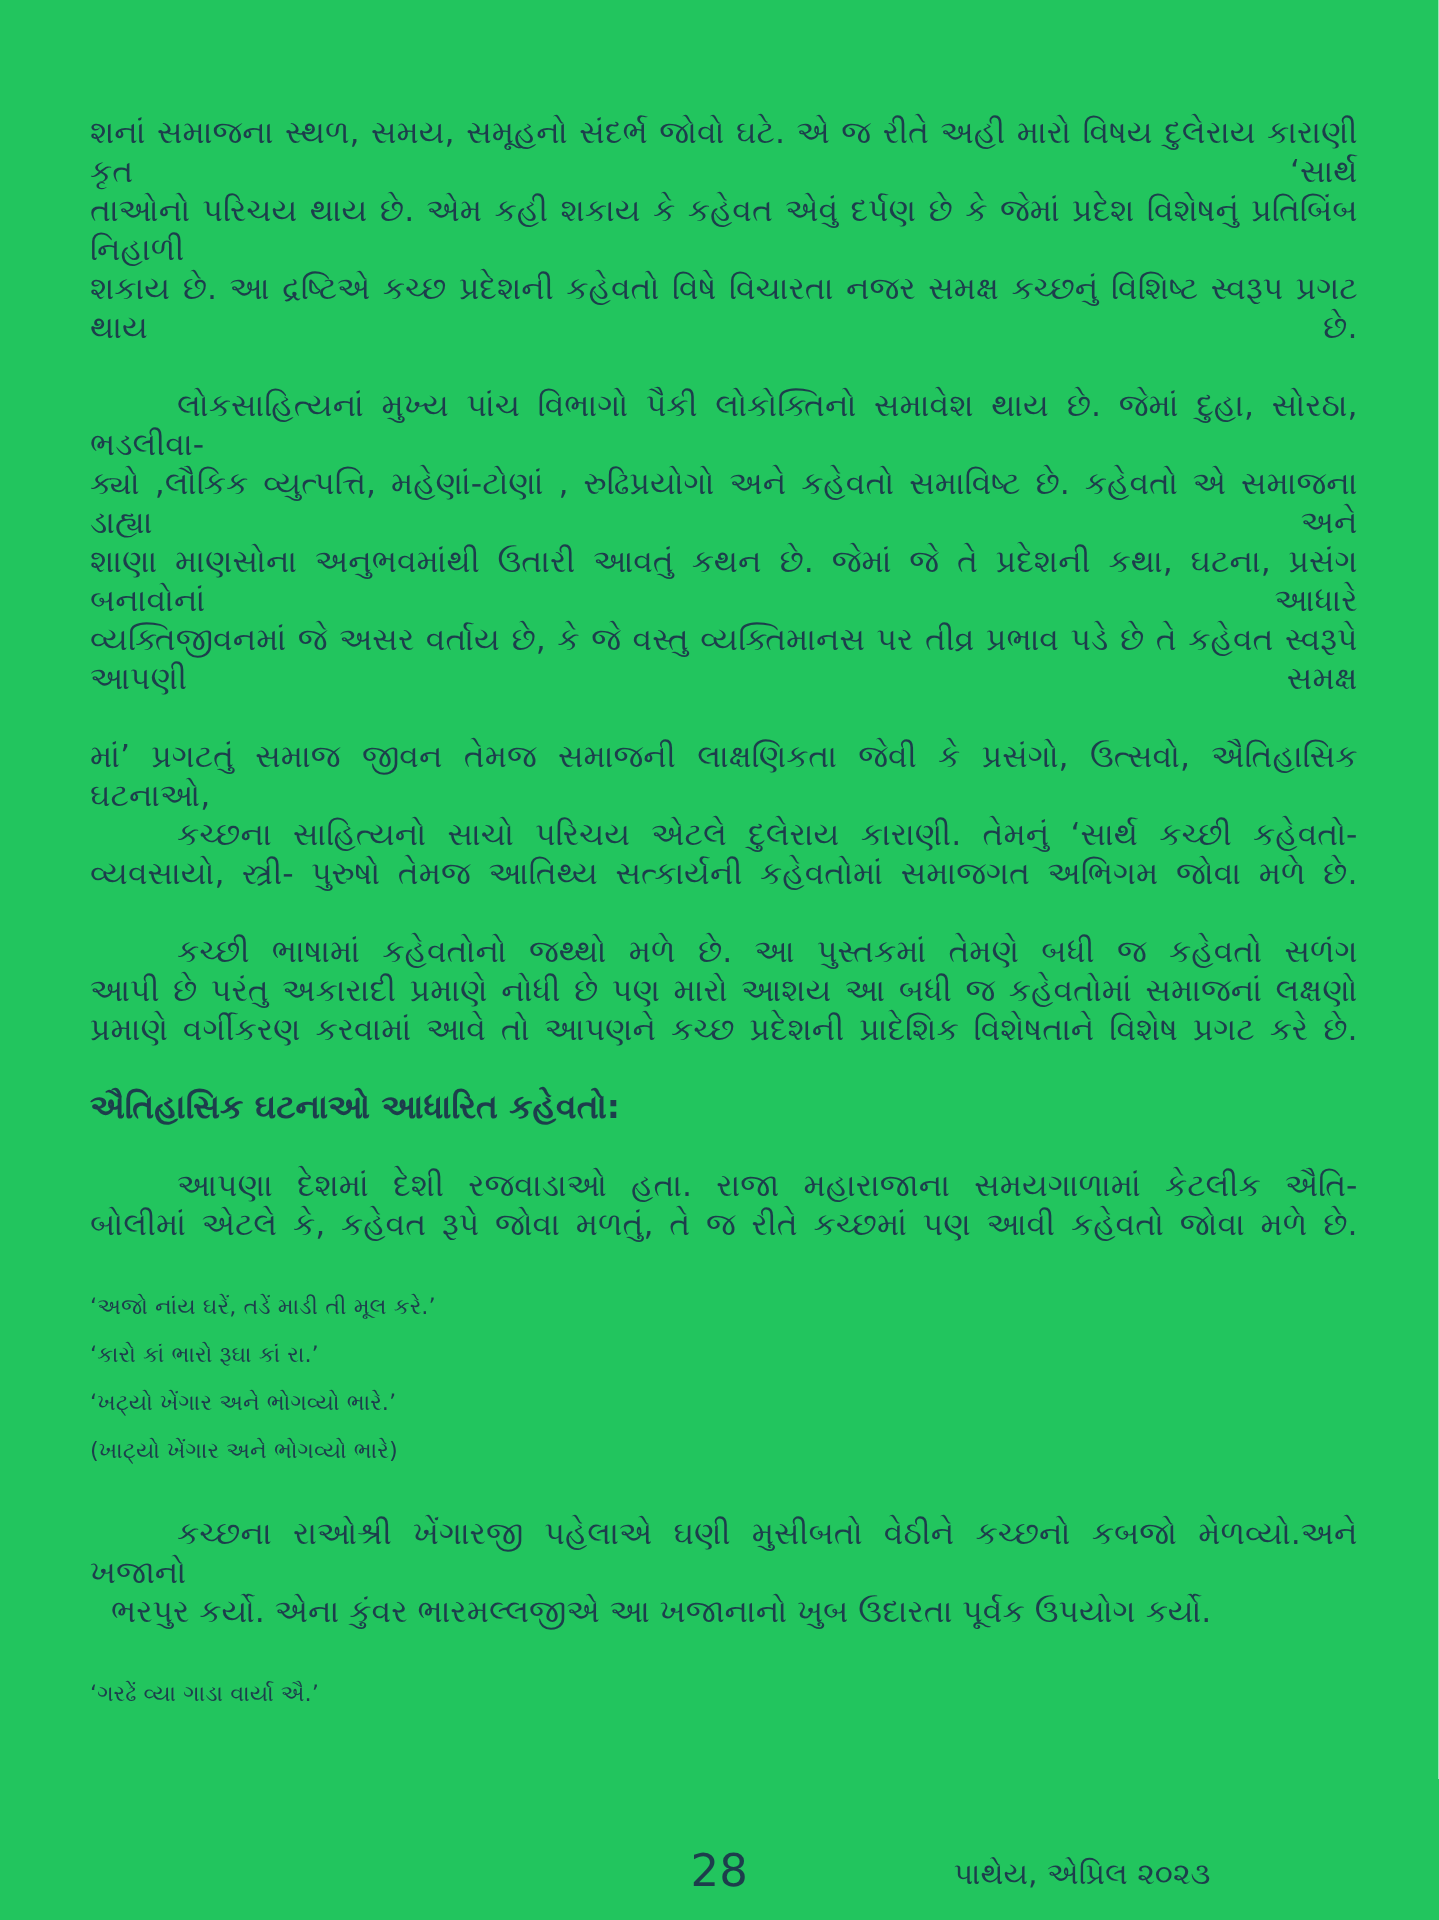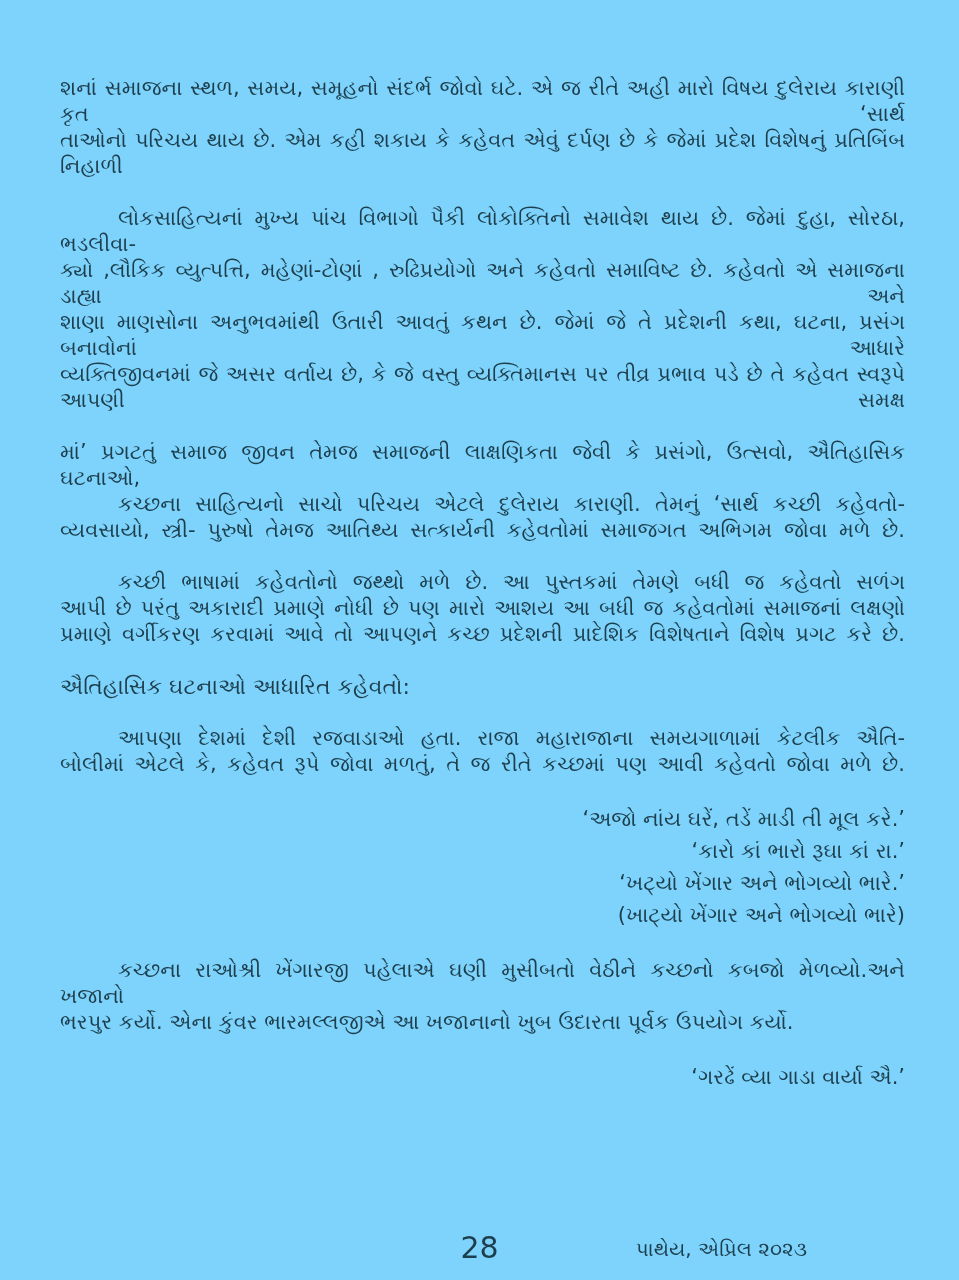--- a/index.html
+++ b/index.html
@@ -4,55 +4,55 @@
 <style>
   html, body {
     margin: 0;
     padding: 0;
     background: #ffffff;
   }
   .page {
     position: relative;
     width: 959px;
     height: 1280px;
-    background: #7dd3fc;
+    background: #22c55e;
     color: #1d3e4c;
     font-family: "DejaVu Sans", "Liberation Sans", sans-serif;
     overflow: hidden;
   }
   .content {
     position: absolute;
     left: 60px;
     top: 75px;
     width: 845px;
   }
   .para { margin: 0 0 26px 0; }
   .line {
     margin: 0;
     font-size: 21px;
     line-height: 26px;
     text-align: justify;
     text-align-last: justify;
     white-space: normal;
   }
   .line.indent { text-indent: 58px; }
-  .line.short { text-align-last: left; }
+  .line.short { text-align-last: left; margin-left: 14px; }
   .heading {
     margin: 0 0 24px 0;
     font-size: 22px;
     line-height: 28px;
-    font-weight: normal;
+    font-weight: bold;
     text-align: left;
   }
   .quotes { margin: 0 0 26px 0; }
   .qline {
     margin: 0;
-    font-size: 21px;
+    font-size: 15px;
     line-height: 32px;
-    text-align: right;
+    text-align: left;
   }
   .footer {
     position: absolute;
     left: 0;
     top: 1228px;
     width: 875px;
     height: 42px;
   }
   .pageno {
     position: absolute;
@@ -72,20 +72,21 @@
 </style>
 </head>
 <body>
 
 <div class="page">
   <main class="content">
 
     <section class="para">
       <p class="line">શનાં સમાજના સ્થળ, સમય, સમૂહનો સંદર્ભ જોવો ઘટે. એ જ રીતે અહી મારો વિષય દુલેરાય કારાણી કૃત ‘સાર્થ</p>
       <p class="line">તાઓનો પરિચય થાય છે. એમ કહી શકાય કે કહેવત એવું દર્પણ છે કે જેમાં પ્રદેશ વિશેષનું પ્રતિબિંબ નિહાળી</p>
+      <p class="line">શકાય છે. આ દ્રષ્ટિએ કચ્છ પ્રદેશની કહેવતો વિષે વિચારતા નજર સમક્ષ કચ્છનું વિશિષ્ટ સ્વરૂપ પ્રગટ થાય છે.</p>
     </section>
 
     <section class="para">
       <p class="line indent">લોકસાહિત્યનાં મુખ્ય પાંચ વિભાગો પૈકી લોકોક્તિનો સમાવેશ થાય છે. જેમાં દુહા, સોરઠા, ભડલીવા-</p>
       <p class="line">ક્યો ,લૌકિક વ્યુત્પત્તિ, મહેણાં-ટોણાં , રુઢિપ્રયોગો અને કહેવતો સમાવિષ્ટ છે. કહેવતો એ સમાજના ડાહ્યા અને</p>
       <p class="line">શાણા માણસોના અનુભવમાંથી ઉતારી આવતું કથન છે. જેમાં જે તે પ્રદેશની કથા, ઘટના, પ્રસંગ બનાવોનાં આધારે</p>
       <p class="line">વ્યક્તિજીવનમાં જે અસર વર્તાય છે, કે જે વસ્તુ વ્યક્તિમાનસ પર તીવ્ર પ્રભાવ પડે છે તે કહેવત સ્વરૂપે આપણી સમક્ષ</p>
     </section>
 
     <section class="para">

